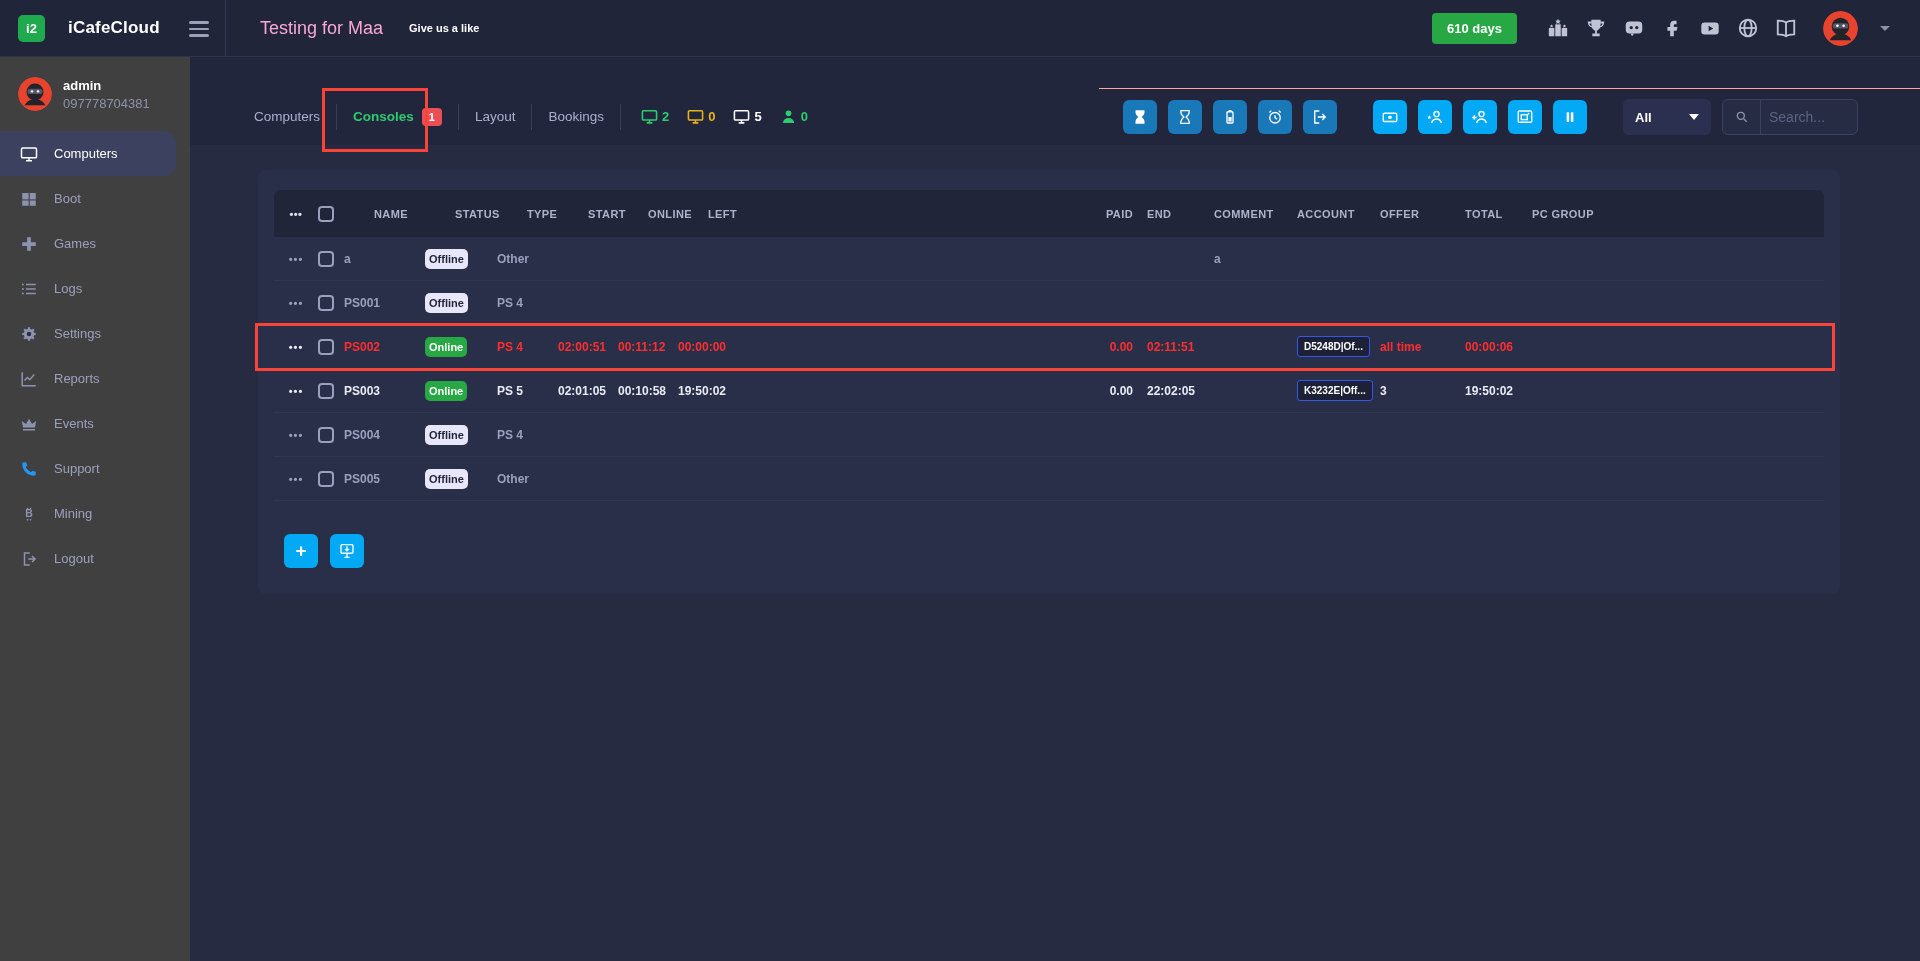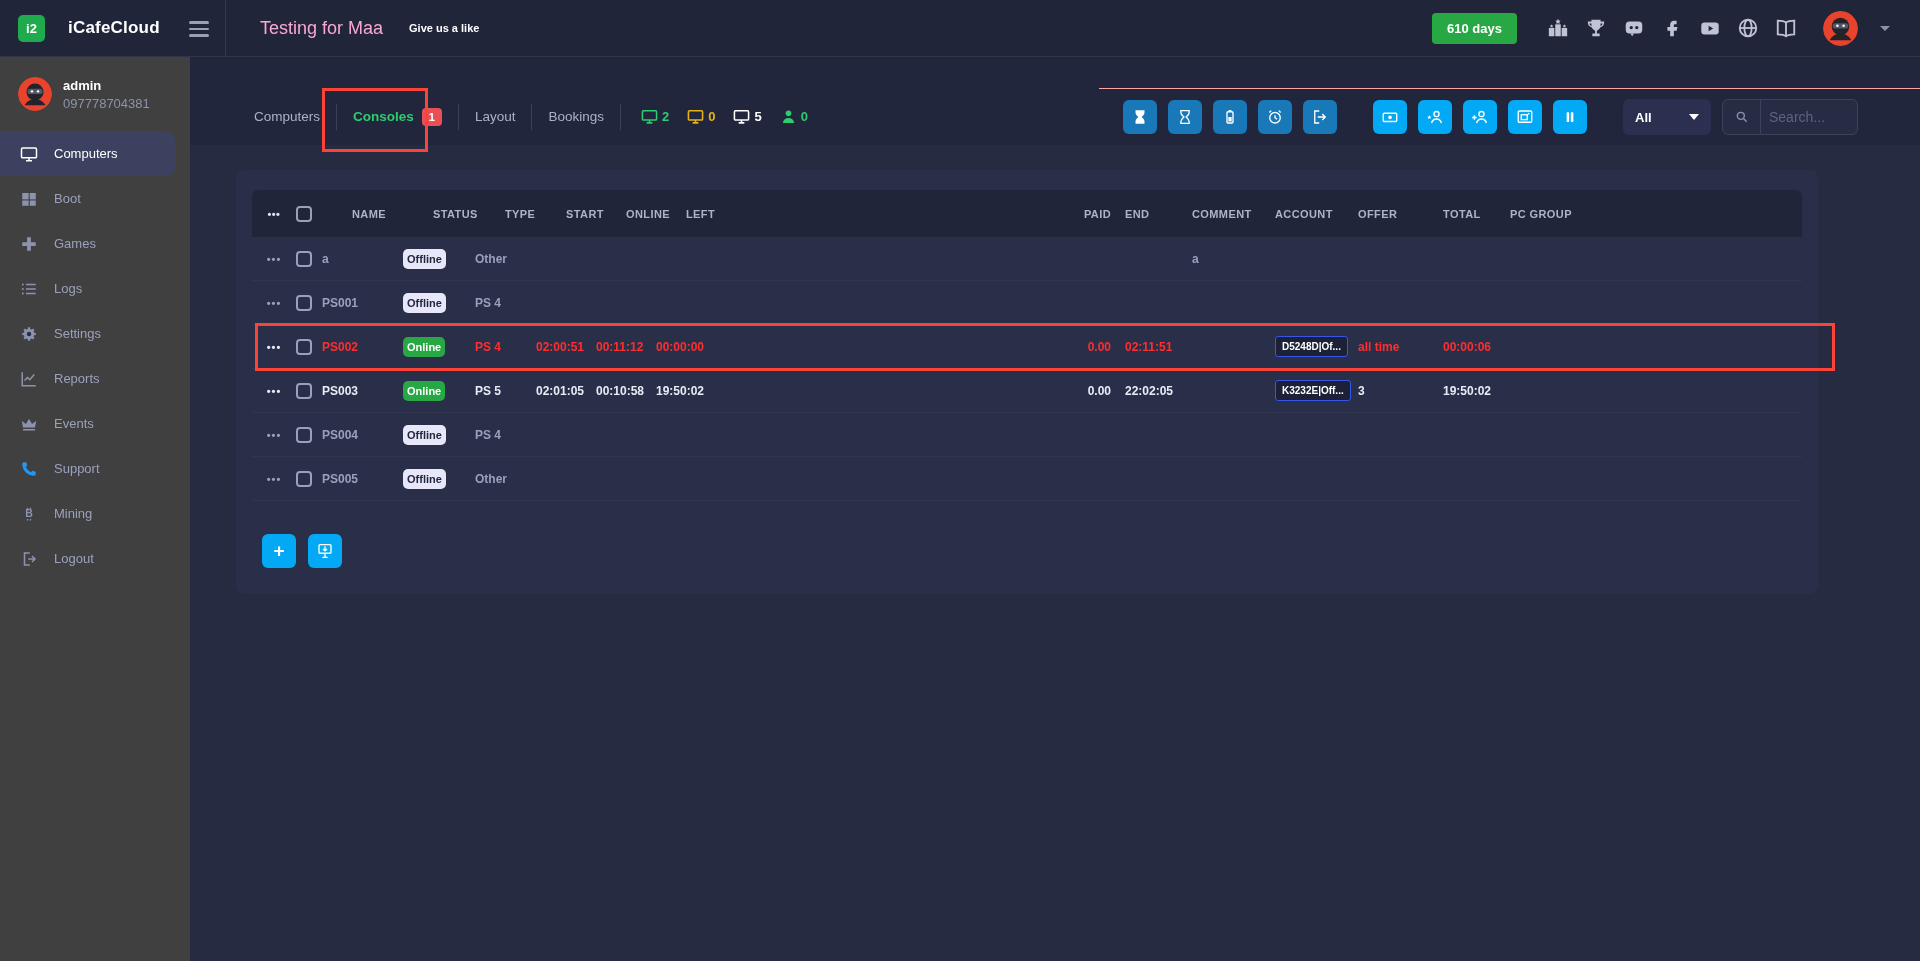--- a/index.html
+++ b/index.html
@@ -72,21 +72,21 @@
   .searchbox { width:136px; height:36px; background:#272c45; border:1px solid #3c415e;
     border-radius:6px; display:flex; align-items:center; overflow:hidden; }
   .search-ic { width:38px; height:100%; display:flex; align-items:center; justify-content:center;
     border-right:1px solid #3c415e; color:#8d92ab; flex:none; }
   .search-ic svg { width:14px; height:14px; }
   .searchbox input { flex:1; min-width:0; background:transparent; border:none; outline:none;
     color:#c7cbdd; font-size:14px; padding:0 8px; font-family:inherit; }
   .searchbox input::placeholder { color:#5d6380; }
 
   
-  .card { position:absolute; left:46px; top:113px; width:1582px; background:#2a2f49;
+  .card { position:absolute; left:68px; top:113px; width:1582px; background:#2a2f49;
     border-radius:8px; padding:20px 16px 26px 16px; }
   .tgrid { display:grid; grid-template-columns:44px 26px 81px 72px 61px 60px 60px 100px 369px 67px 83px 83px 85px 67px 1fr;
     align-items:center; }
   .thead { background:#212539; height:47px; border-radius:6px 6px 0 0; }
   .thead .cell { font-size:11px; font-weight:bold; color:#aeb3c9; letter-spacing:.4px; }
   .thead .cell.shift { padding-left:30px; }
   .trow { height:44px; border-bottom:1px solid #31364e; }
   .trow:last-of-type { border-bottom:1px solid #31364e; }
   .cell { font-size:12px; font-weight:600; color:#e9ebf5; white-space:nowrap; overflow:visible; }
   .cell.r { text-align:right; padding-right:14px; }

